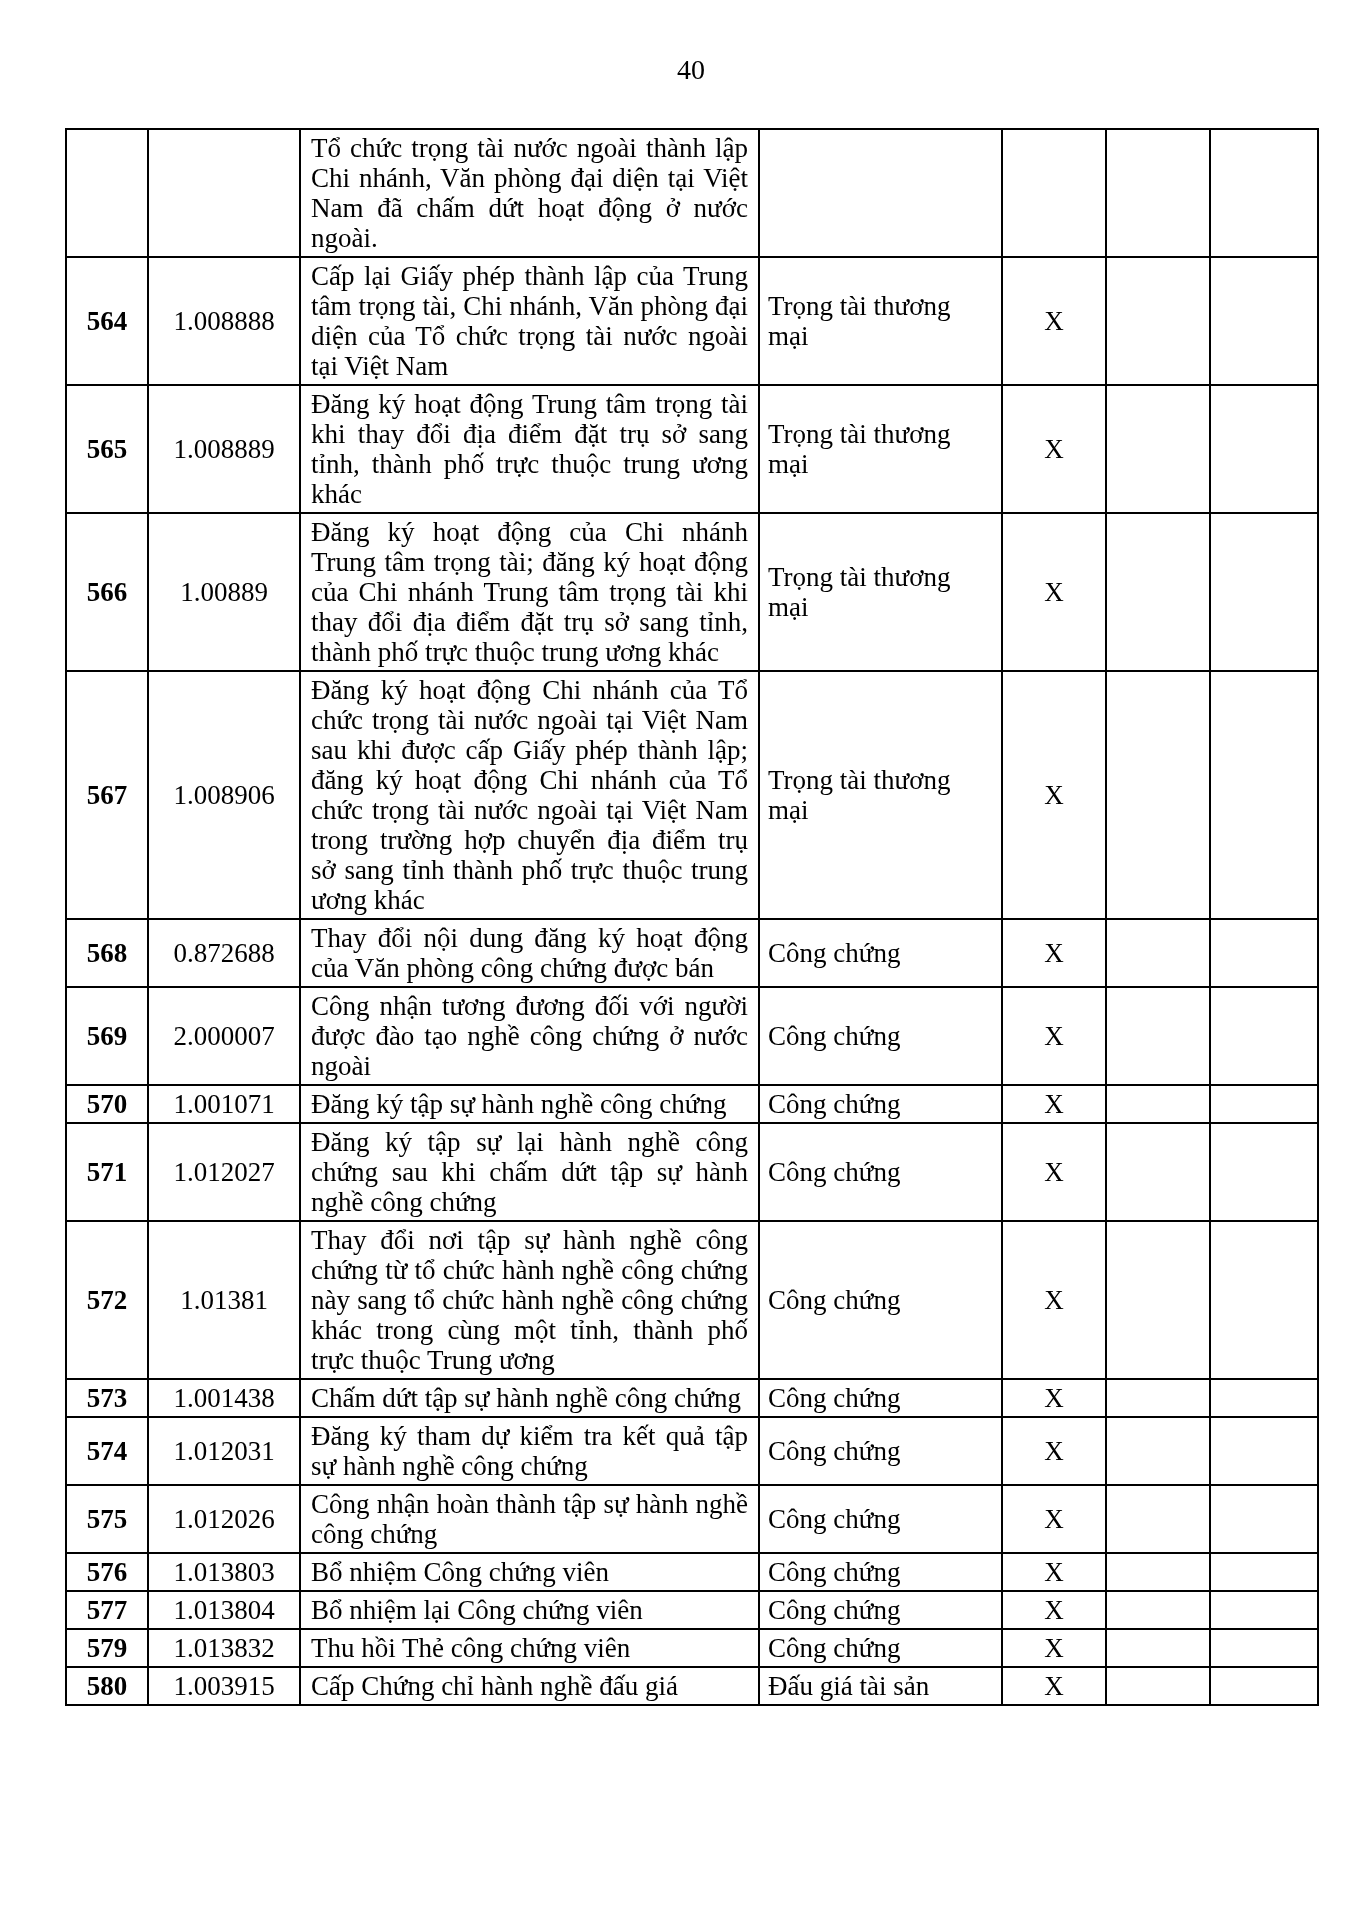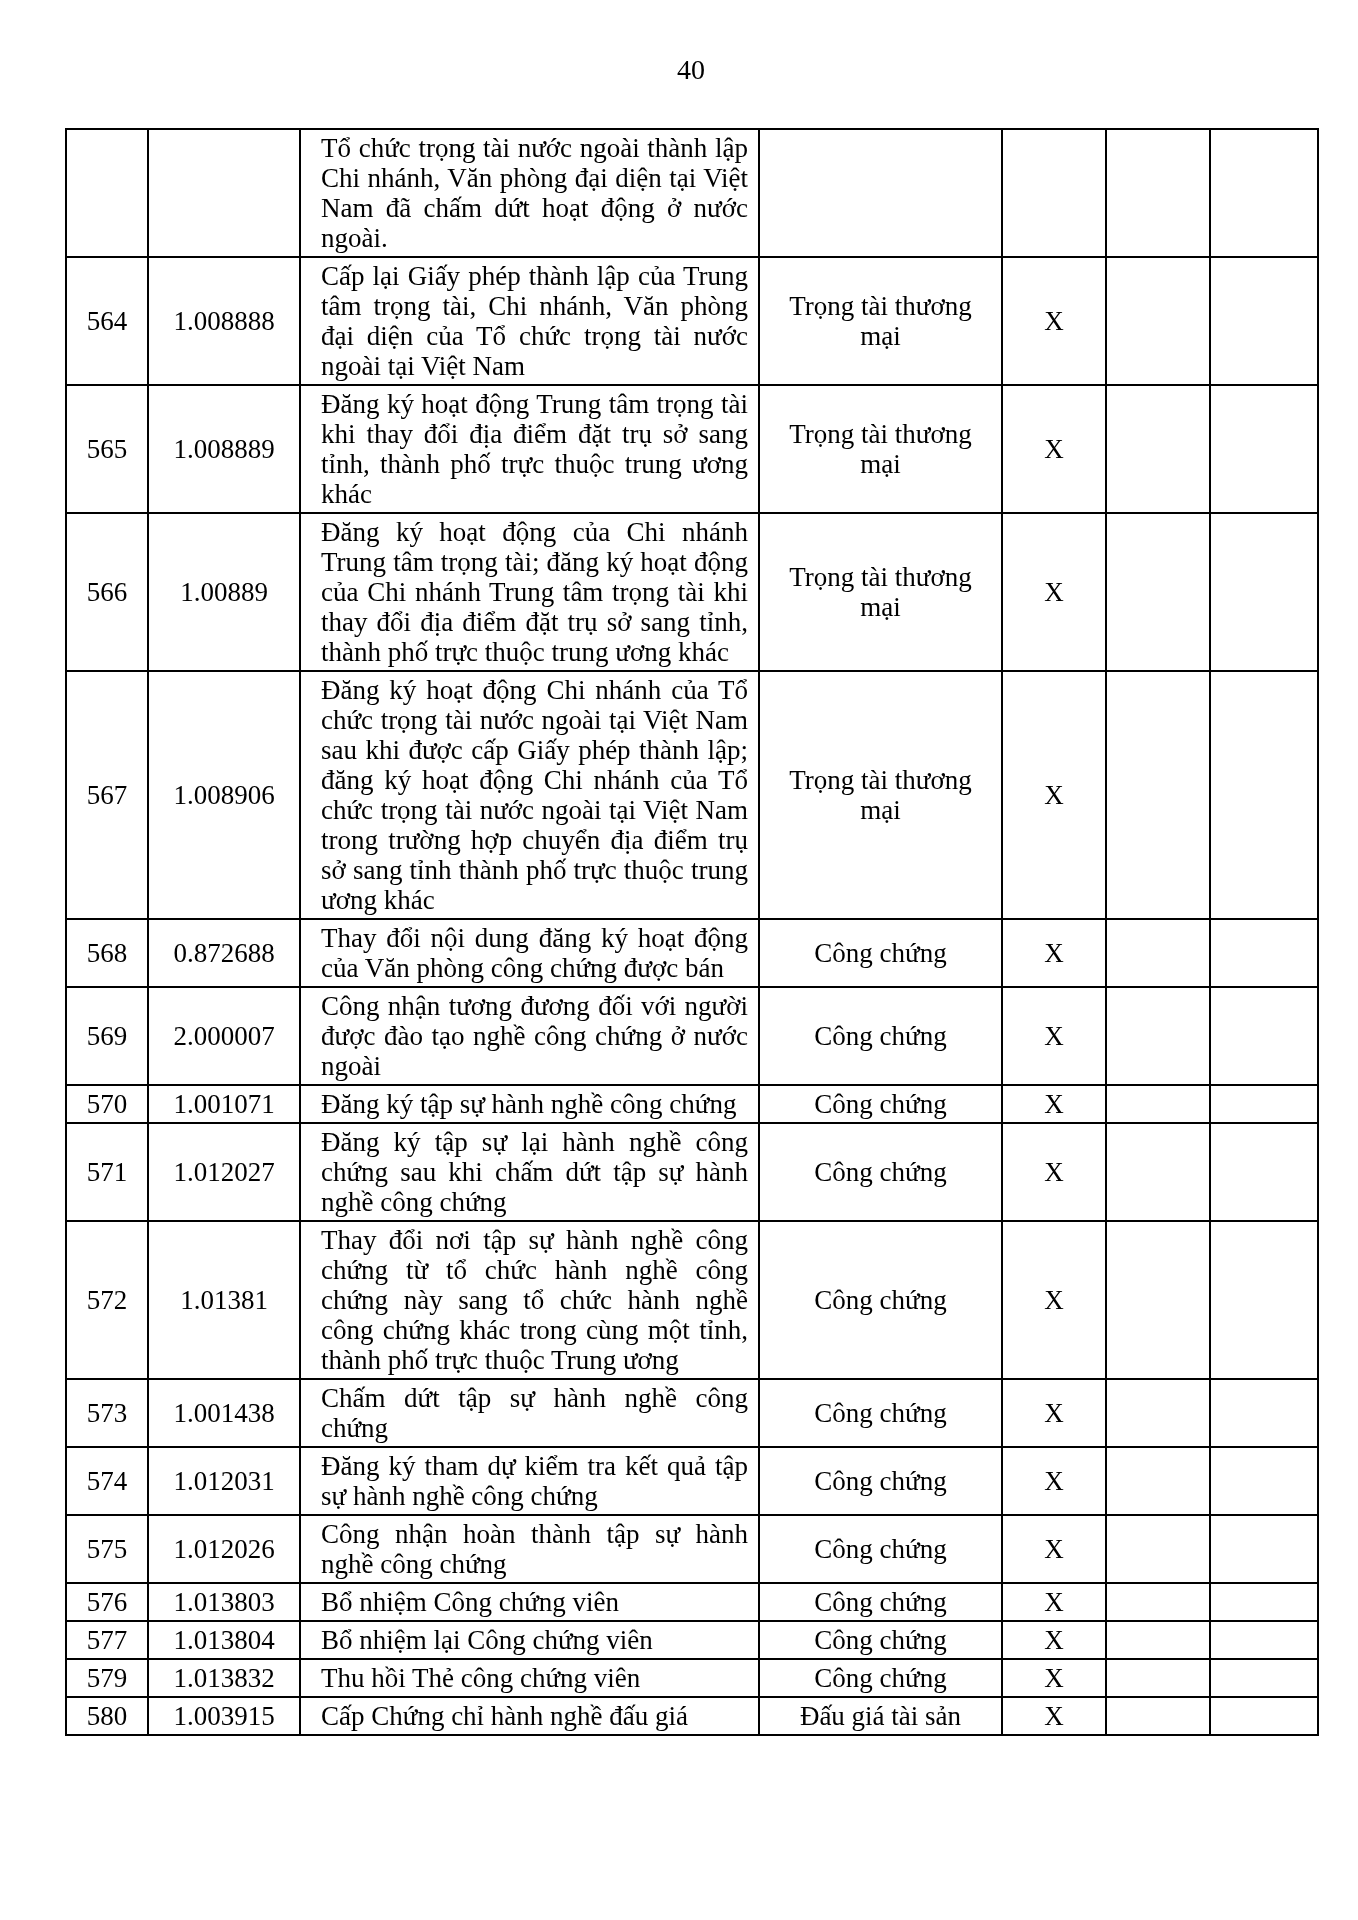--- a/index.html
+++ b/index.html
@@ -34,24 +34,24 @@
     table-layout: fixed;
     font-size: 27px;
     line-height: 30px;
   }
   .proc-table td {
     border: 2px solid #000000;
     padding: 3px 8px;
     vertical-align: middle;
     overflow: hidden;
   }
-  .proc-table td.c-stt   { text-align: center; }
+  .proc-table td.c-stt   { text-align: center; font-weight: bold; }
   .proc-table td.c-code  { text-align: center; margin-left: 28px; }
-  .proc-table td.c-desc  { text-align: justify; padding-left: 20px; padding-right: 10px; margin-top: 17px; }
-  .proc-table td.c-cat   { text-align: center; }
+  .proc-table td.c-desc  { text-align: justify; padding-left: 10px; padding-right: 10px; margin-top: 17px; }
+  .proc-table td.c-cat   { }
   .proc-table td.c-mark  { text-align: center; }
   .proc-table td.c-empty { }
   col.w-stt   { width: 82px; }
   col.w-code  { width: 152px; }
   col.w-desc  { width: 459px; }
   col.w-cat   { width: 243px; }
   col.w-mark  { width: 104px; }
   col.w-e1    { width: 104px; }
   col.w-e2    { width: 108px; }
 </style>

